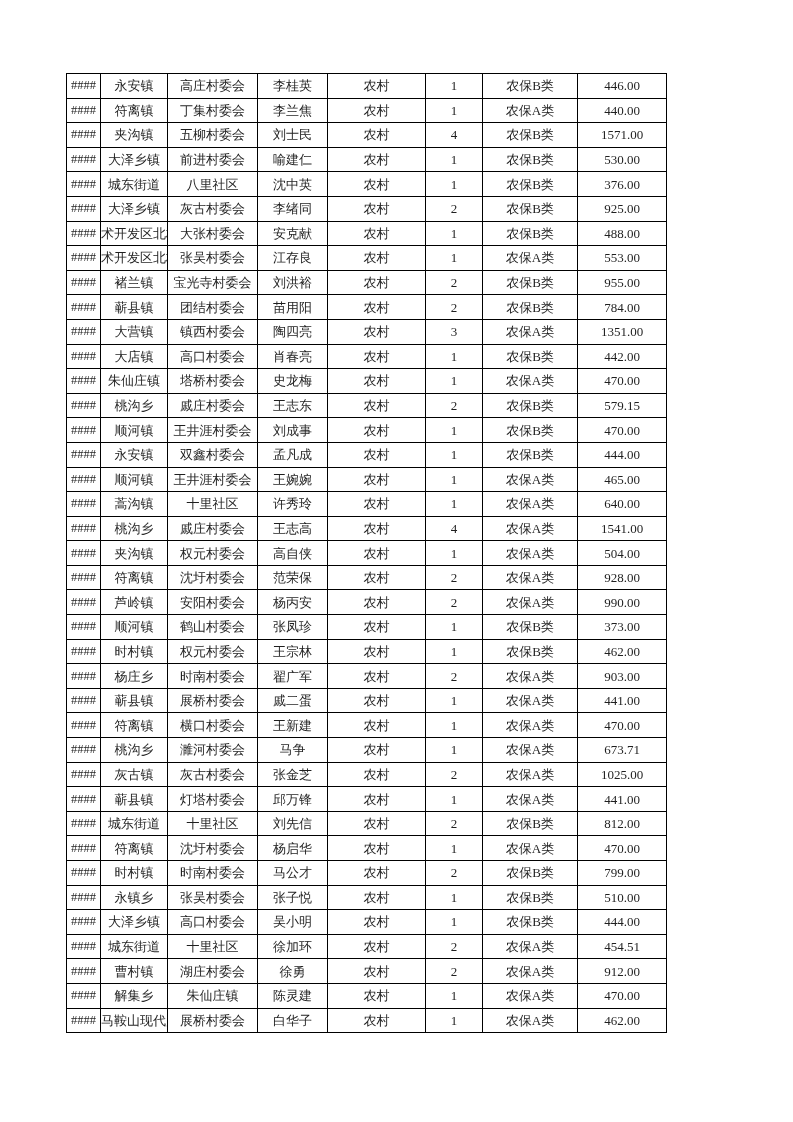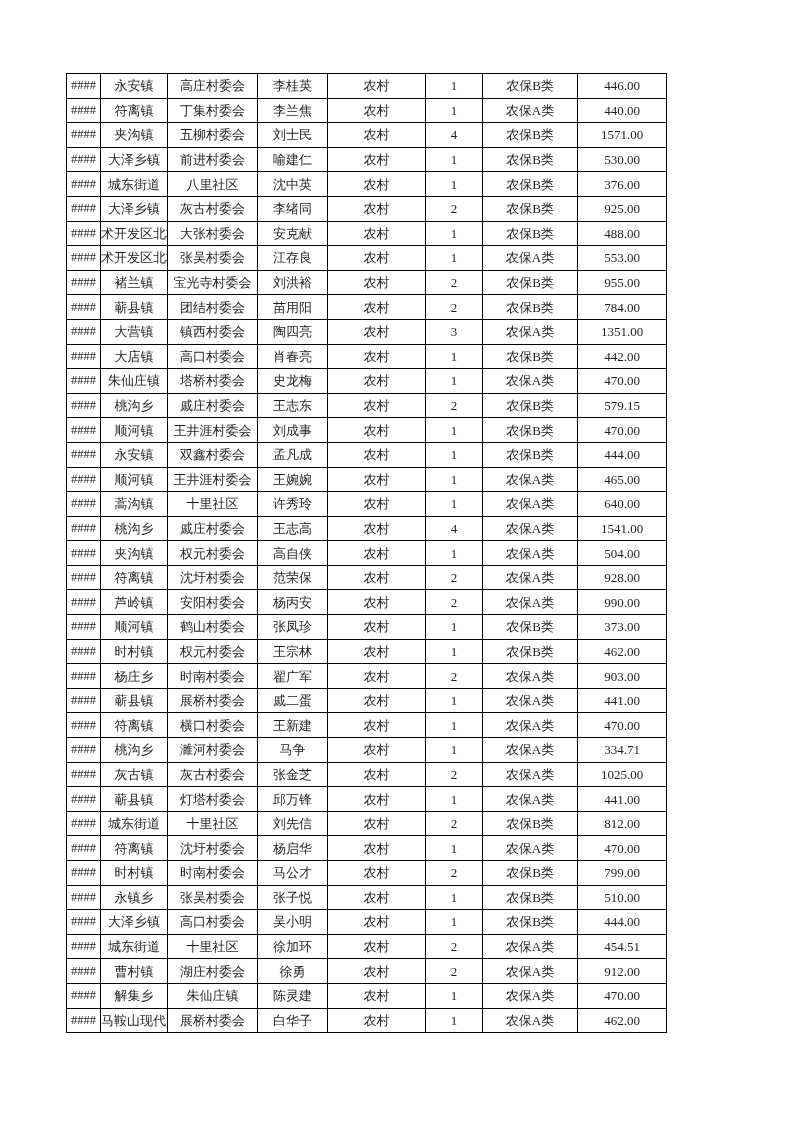--- a/index.html
+++ b/index.html
@@ -341,21 +341,21 @@
           <td class="col-7">470.00</td>
         </tr>
         <tr>
           <td class="col-0">####</td>
           <td class="col-1">桃沟乡</td>
           <td class="col-2">濉河村委会</td>
           <td class="col-3">马争</td>
           <td class="col-4">农村</td>
           <td class="col-5">1</td>
           <td class="col-6">农保A类</td>
-          <td class="col-7">334.71</td>
+          <td class="col-7">673.71</td>
         </tr>
         <tr>
           <td class="col-0">####</td>
           <td class="col-1">灰古镇</td>
           <td class="col-2">灰古村委会</td>
           <td class="col-3">张金芝</td>
           <td class="col-4">农村</td>
           <td class="col-5">2</td>
           <td class="col-6">农保A类</td>
           <td class="col-7">1025.00</td>

